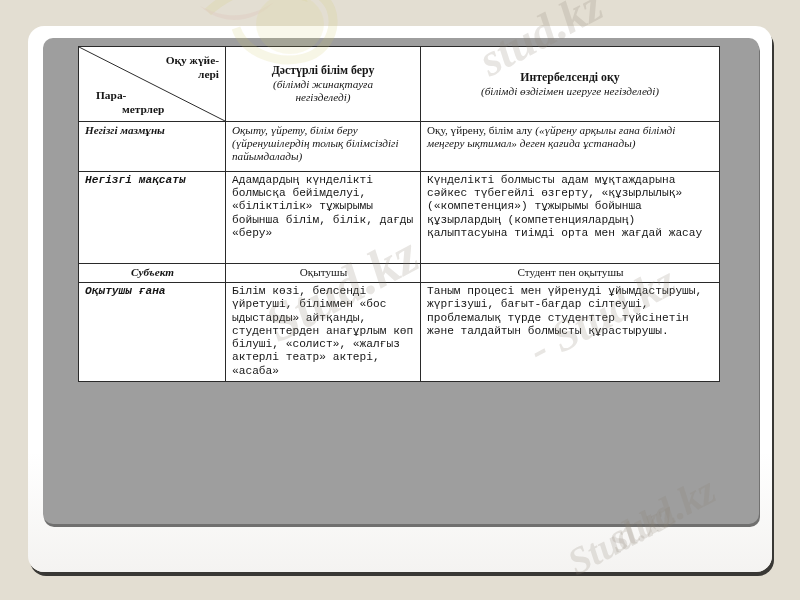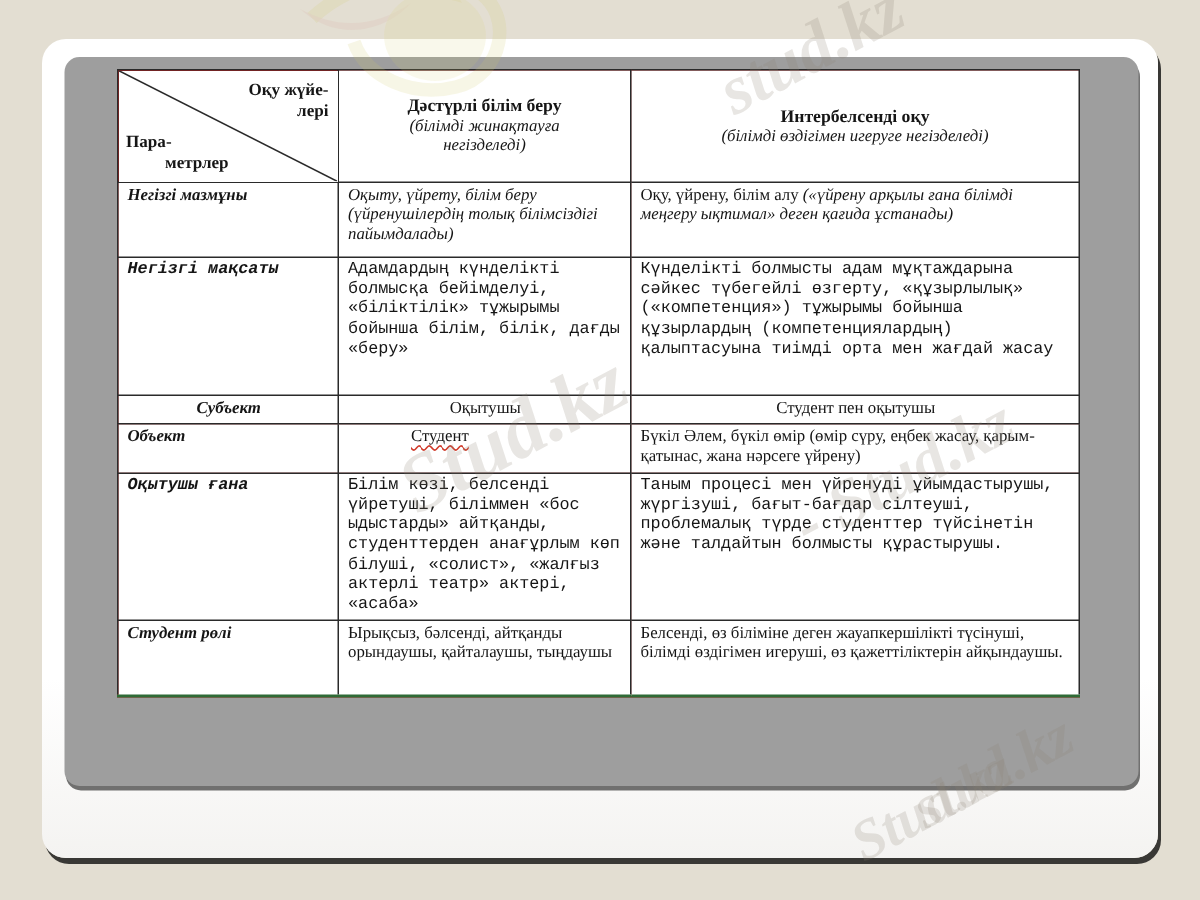--- a/index.html
+++ b/index.html
@@ -77,21 +77,21 @@
     position: absolute;
     left: 78px;
     top: 46px;
     width: 641px;
     z-index: 4;
   }
 
   table.matrix {
     width: 641px;
     border-collapse: collapse;
-    background: #b91c1c;
+    background: #404040;
     table-layout: fixed;
   }
   table.matrix td {
     border: 1px solid #2a2a2a;
     vertical-align: top;
     padding: 2px 5px 3px 6px;
     font-size: 11.2px;
     line-height: 1.18;
     color: #151515;
     background: #ffffff;
@@ -122,21 +122,21 @@
     right: 6px;
     top: 7px;
     text-align: right;
     font-weight: bold;
     font-size: 11.4px;
     line-height: 1.22;
     z-index: 2;
   }
   .corner-bot {
     position: absolute;
-    left: 5px;
+    left: 17px;
     bottom: 4px;
     text-align: left;
     font-weight: bold;
     font-size: 11.4px;
     line-height: 1.22;
     z-index: 2;
   }
   .corner-bot .indent { display: block; padding-left: 26px; }
 
   .hdr-cell {
@@ -231,39 +231,27 @@
         <td>Адамдардың күнделікті болмысқа бейімделуі, «біліктілік» тұжырымы бойынша білім, білік, дағды «беру»</td>
         <td>Күнделікті болмысты адам мұқтаждарына сәйкес түбегейлі өзгерту, «құзырлылық» («компетенция») тұжырымы бойынша құзырлардың (компетенциялардың) қалыптасуына тиімді орта мен жағдай жасау</td>
       </tr>
 
       <tr class="short">
         <td class="row-label">Субъект</td>
         <td>Оқытушы</td>
         <td>Студент пен оқытушы</td>
       </tr>
 
-      <tr>
-        <td class="row-label">Объект</td>
-        <td>
-          <span class="indent-text"><span class="spell">Студент</span></span>
-        </td>
-        <td>Бүкіл Әлем, бүкіл өмір (өмір сүру, еңбек жасау, қарым-қатынас, жана нәрсеге үйрену)</td>
-      </tr>
 
       <tr class="tall-b">
         <td class="row-label">Оқытушы ғана</td>
         <td>Білім көзі, белсенді үйретуші, біліммен «бос ыдыстарды» айтқанды, студенттерден анағұрлым көп білуші, «солист», «жалғыз актерлі театр» актері, «асаба»</td>
         <td>Таным процесі мен үйренуді ұйымдастырушы, жүргізуші, бағыт-бағдар сілтеуші, проблемалық түрде студенттер түйсінетін және талдайтын болмысты құрастырушы.</td>
       </tr>
 
-      <tr class="tall-a last-row">
-        <td class="row-label">Студент рөлі</td>
-        <td> Ырықсыз, бәлсенді, айтқанды орындаушы, қайталаушы, тыңдаушы</td>
-        <td> Белсенді, өз біліміне деген жауапкершілікті түсінуші, білімді өздігімен игеруші, өз қажеттіліктерін айқындаушы.</td>
-      </tr>
     </tbody>
   </table>
 </div>
 
 <div class="watermark-layer">
   <svg class="wm-logo" viewBox="0 0 190 120">
     <path d="M30 46 C 60 18, 110 10, 140 28 C 165 43, 158 84, 126 92 C 98 99, 66 86, 58 62" fill="none" stroke="#cfc86a" stroke-width="9" opacity="0.55"></path>
     <path d="M22 40 C 48 54, 72 52, 96 36 C 78 56, 46 62, 22 40 Z" fill="#d8a8a0" opacity="0.5"></path>
     <path d="M96 30 C 108 22, 124 24, 130 36 C 118 32, 106 32, 96 30 Z" fill="#cfc86a" opacity="0.7"></path>
     <ellipse cx="112" cy="58" rx="34" ry="30" fill="#d6d06e" opacity="0.45"></ellipse>

